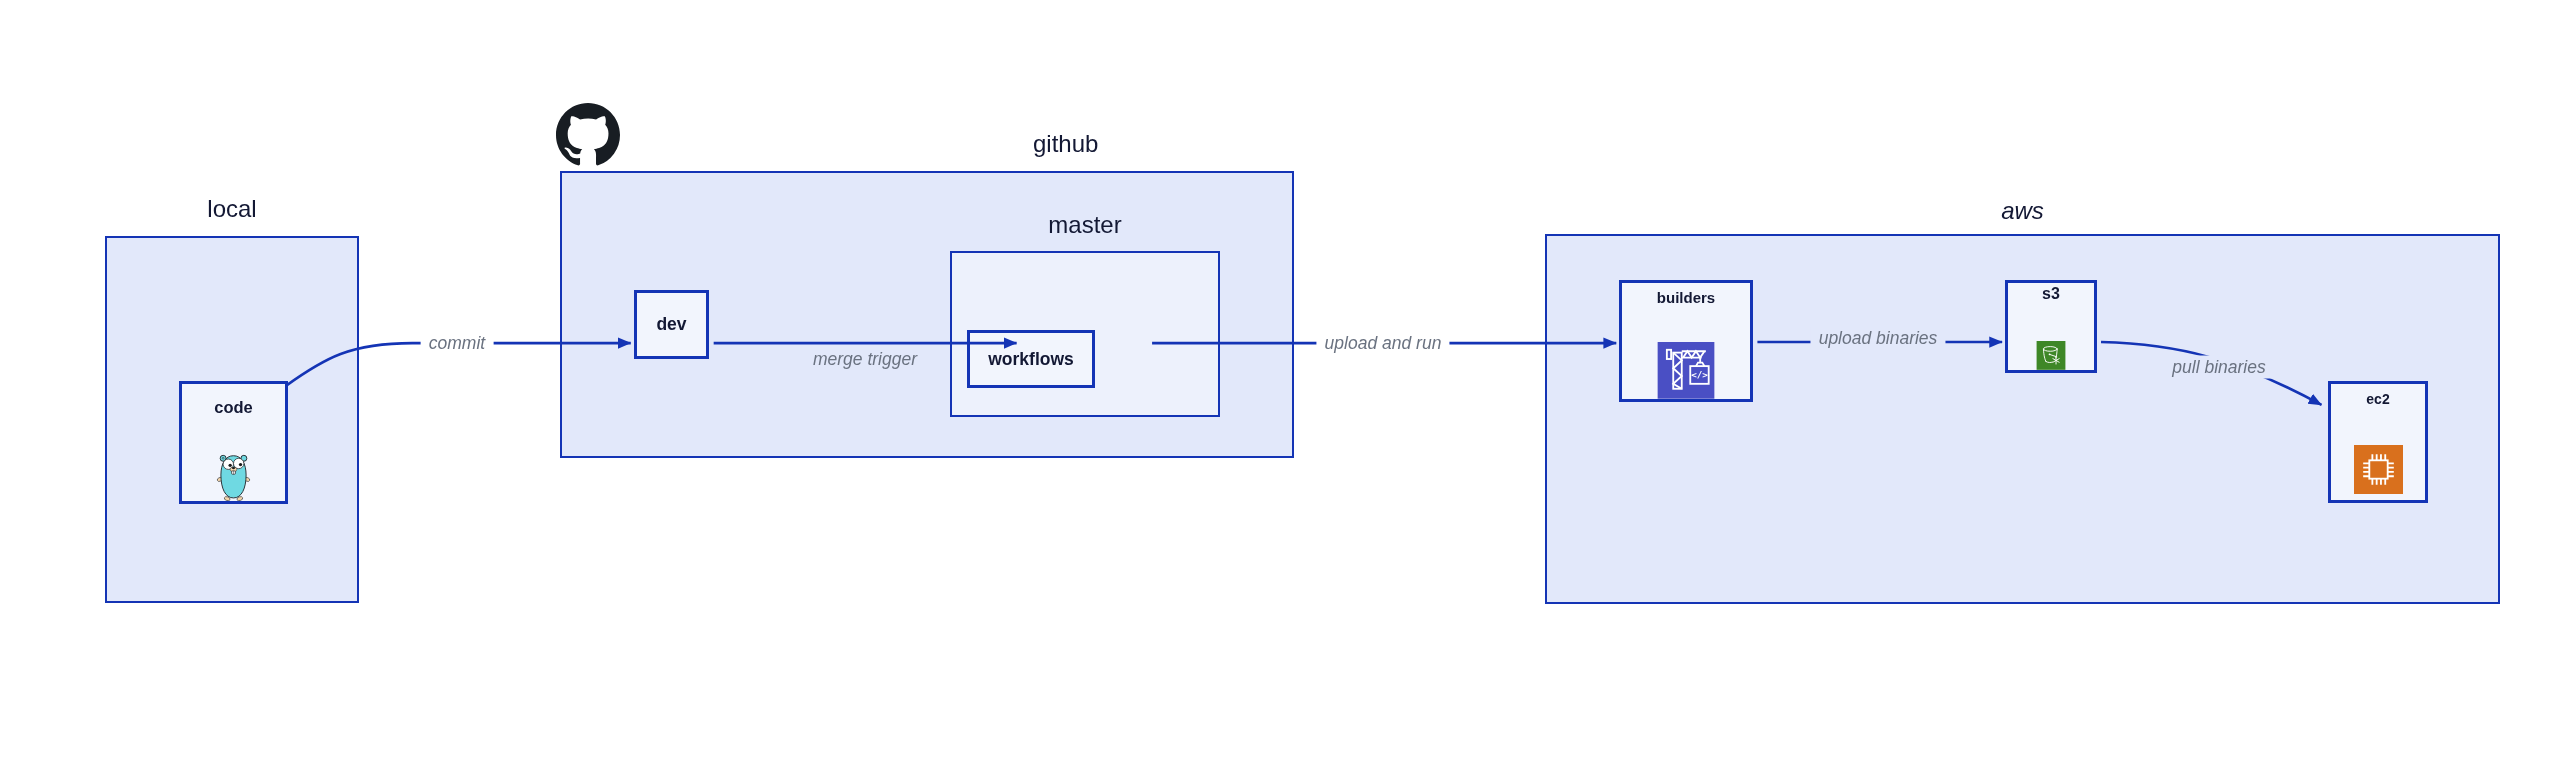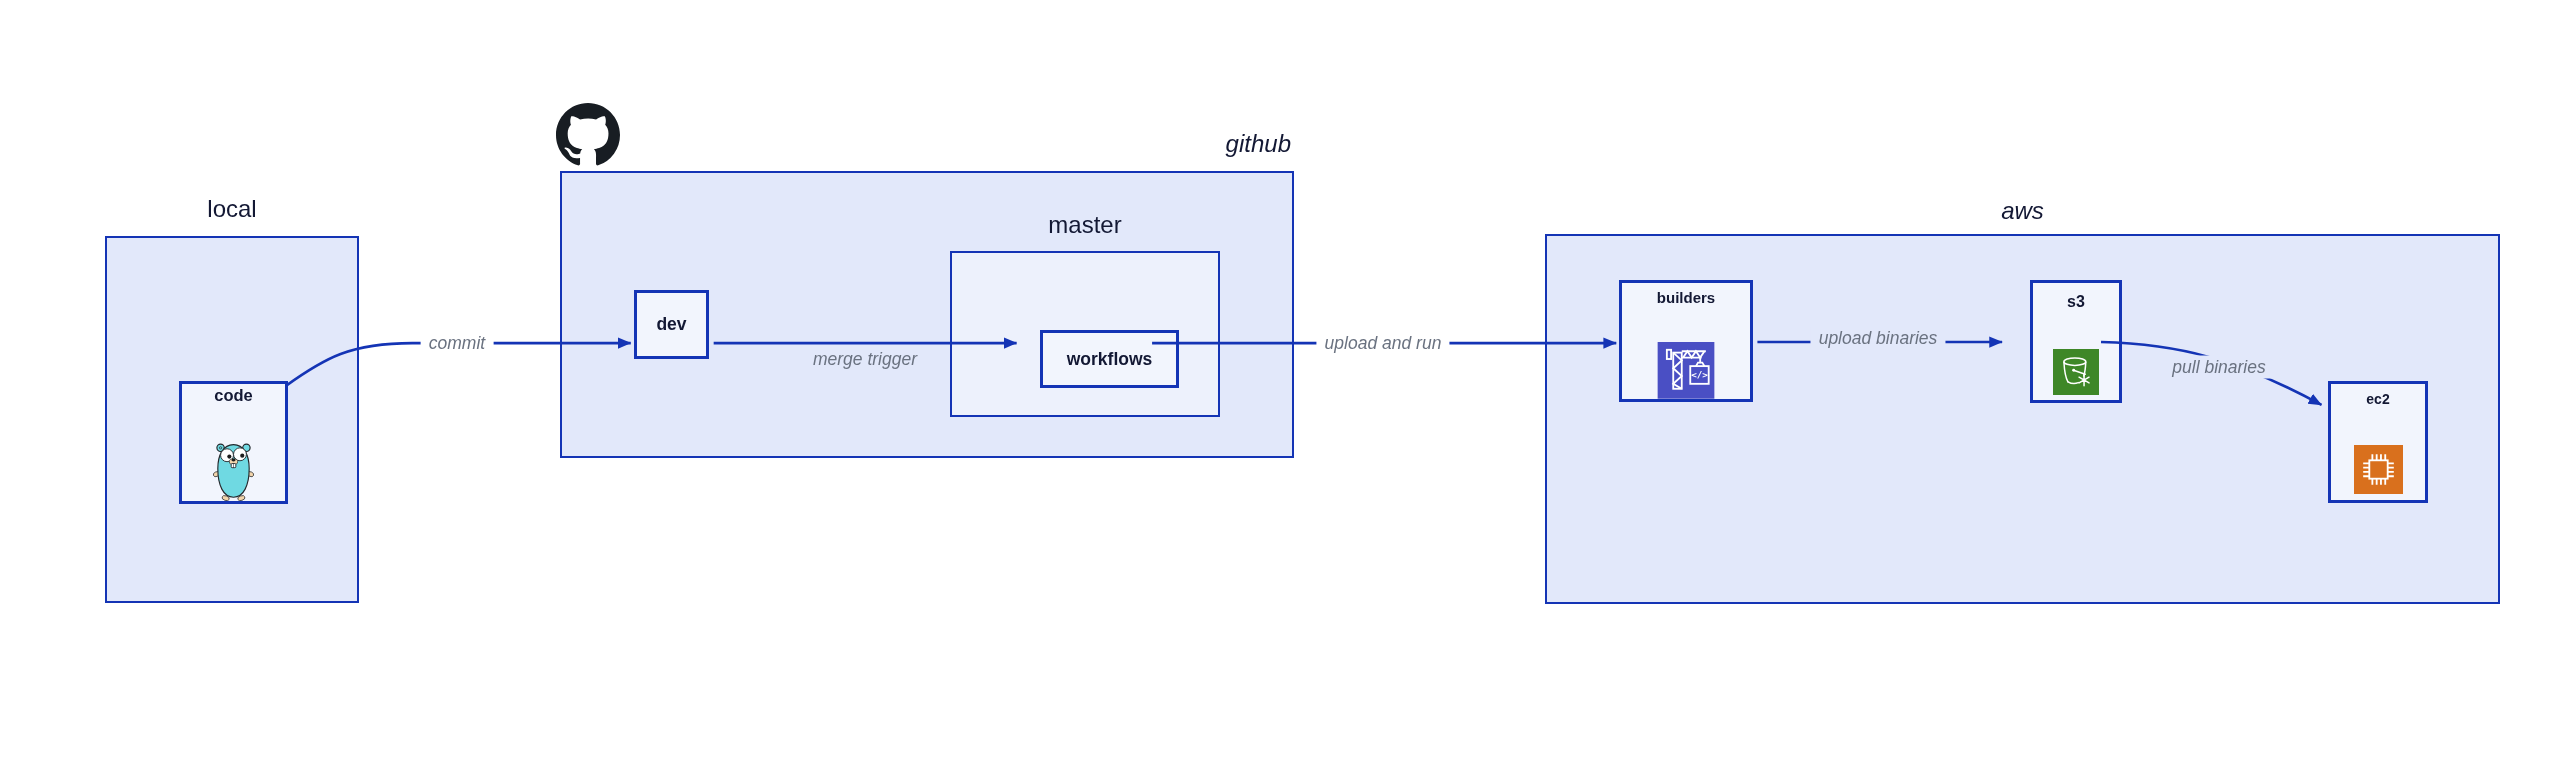--- a/index.html
+++ b/index.html
@@ -18,21 +18,21 @@
   }
   *{box-sizing:border-box;margin:0;padding:0;}
   html,body{background:#ffffff;}
   body{font-family:"Liberation Sans","DejaVu Sans",sans-serif;}
   .canvas{position:relative;width:2604px;height:781px;background:#ffffff;overflow:hidden;}
 
   .panel{position:absolute;background:var(--panel-fill);border:2.6px solid var(--accent-blue);}
   .subpanel{position:absolute;background:var(--subpanel-fill);border:2.6px solid var(--accent-blue);}
   .group-label{position:absolute;color:var(--text-navy);font-size:24px;line-height:1.1;}
   .center{text-align:center;}
-  .right{text-align:right;font-style:italic;}
+  .right{}
 
   .node{position:absolute;background:var(--node-fill);border:3.1px solid var(--accent-blue);
         display:flex;flex-direction:column;align-items:center;gap:32px;}
   .node-label{color:var(--text-navy);font-weight:bold;}
   .node.centered{justify-content:center;}
 
   .edges-svg{position:absolute;left:0;top:0;width:2604px;height:781px;z-index:4;pointer-events:none;}
   .edge{stroke:var(--accent-blue);stroke-width:5;fill:none;}
   .arrowhead{fill:var(--accent-blue);}
 
@@ -78,21 +78,21 @@
 
   <div class="group-label center" style="left:105px;top:196px;width:254px;">local</div>
   <div class="group-label right" style="left:1033px;top:131px;width:258px;">github</div>
   <div class="group-label center" style="left:950px;top:212px;width:270px;">master</div>
   <div class="group-label center" style="left:1545px;top:198px;width:955px;font-style:italic;">aws</div>
 
   <svg class="icon" style="position:absolute;left:556px;top:103px;z-index:3;" width="64" height="64" viewBox="0 0 16 16">
     <path class="oc-mark" fill-rule="evenodd" d="M8 0C3.58 0 0 3.58 0 8c0 3.54 2.29 6.53 5.47 7.59.4.07.55-.17.55-.38 0-.19-.01-.82-.01-1.49-2.01.37-2.53-.49-2.69-.94-.09-.23-.48-.94-.82-1.13-.28-.15-.68-.52-.01-.53.63-.01 1.08.58 1.23.82.72 1.21 1.87.87 2.33.66.07-.52.28-.87.51-1.07-1.78-.2-3.64-.89-3.64-3.95 0-.87.31-1.59.82-2.15-.08-.2-.36-1.02.08-2.12 0 0 .67-.21 2.2.82.64-.18 1.32-.27 2-.27s1.36.09 2 .27c1.53-1.04 2.2-.82 2.2-.82.44 1.1.16 1.92.08 2.12.51.56.82 1.27.82 2.15 0 3.07-1.87 3.75-3.65 3.95.29.25.54.73.54 1.48 0 1.07-.01 1.93-.01 2.2 0 .21.15.46.55.38A8.01 8.01 0 0 0 16 8c0-4.42-3.58-8-8-8z"></path>
   </svg>
 
-  <div class="node" style="left:179px;top:381px;width:109px;height:123px;padding-top:2px;">
+  <div class="node" style="left:179px;top:381px;width:109px;height:123px;padding-top:14px;">
     <div class="node-label" style="font-size:16.5px;">code</div>
     <svg class="icon" style="margin-top:3.1px;" width="47" height="63" viewBox="0 0 100 132">
       <ellipse class="gopher-tan" cx="13" cy="74" rx="7" ry="5" transform="rotate(-25 13 74)"></ellipse>
       <ellipse class="gopher-tan" cx="87" cy="74" rx="7" ry="5" transform="rotate(25 87 74)"></ellipse>
       <ellipse class="gopher-tan" cx="33" cy="126" rx="8" ry="5" transform="rotate(18 33 126)"></ellipse>
       <ellipse class="gopher-tan" cx="67" cy="126" rx="8" ry="5" transform="rotate(-18 67 126)"></ellipse>
       <circle class="gopher-body" cx="22" cy="17" r="8"></circle>
       <circle class="gopher-body" cx="78" cy="17" r="8"></circle>
       <circle cx="22" cy="17" r="2.5" fill="none" stroke="#24282c" stroke-width="1.5"></circle>
       <path class="gopher-body" d="M50 10 C28 10 16 32 16 62 C16 98 28 124 50 124 C72 124 84 98 84 62 C84 32 72 10 50 10 Z"></path>
@@ -104,41 +104,41 @@
       <ellipse class="gopher-dark" cx="50" cy="43.5" rx="4.5" ry="3"></ellipse>
       <rect class="gopher-white" x="45" y="51" width="10" height="9" rx="2"></rect>
       <line x1="50" y1="51" x2="50" y2="60" stroke="#24282c" stroke-width="1.2"></line>
     </svg>
   </div>
 
   <div class="node centered" style="left:634px;top:290px;width:75px;height:69px;">
     <div class="node-label" style="font-size:17.5px;">dev</div>
   </div>
 
-  <div class="node centered" style="left:1040px;top:330px;width:139px;height:58px;">
+  <div class="node centered" style="left:967px;top:330px;width:128px;height:58px;">
     <div class="node-label" style="font-size:17.5px;">workflows</div>
   </div>
 
   <div class="node" style="left:1619px;top:280px;width:134px;height:122px;padding-top:6.2px;">
     <div class="node-label" style="font-size:15px;">builders</div>
     <svg class="icon" style="margin-top:4.1px;" width="62" height="62" viewBox="0 0 80 80">
       <rect class="cb-bg" width="80" height="80"></rect>
       <rect class="cb-line" x="13" y="11" width="6" height="13"></rect>
       <rect class="cb-line" x="22" y="15" width="12" height="51"></rect>
       <path class="cb-line" d="M22 15 L34 26 L22 37 L34 48 L22 59 L34 66"></path>
       <path class="cb-line" d="M34 13 H68 M34 22 H62"></path>
       <path class="cb-line" d="M36 22 L42 13 L48 22 L54 13 L60 22 L66 13"></path>
       <path class="cb-line" d="M60 22 V30"></path>
       <path class="cb-line" d="M54 34 L57 29 H63 L66 34"></path>
       <rect class="cb-fillbox" x="46" y="34" width="26" height="25"></rect>
       <text class="cb-glyph" x="59" y="51" text-anchor="middle">&lt;/&gt;</text>
     </svg>
   </div>
 
-  <div class="node" style="left:2005px;top:280px;width:92px;height:123px;padding-top:10px;margin-left:25px;">
+  <div class="node" style="left:2005px;top:280px;width:92px;height:93px;padding-top:2px;">
     <div class="node-label" style="font-size:16px;">s3</div>
     <svg class="icon" style="margin-top:6.2px;" width="46" height="46" viewBox="0 0 80 80">
       <rect class="s3-bg" width="80" height="80"></rect>
       <ellipse class="s3-line" cx="38" cy="22" rx="19" ry="6.5"></ellipse>
       <path class="s3-line" d="M19 23 C20 40 23 52 26 57"></path>
       <path class="s3-line" d="M57 23 C56.5 33 55.5 41 53.5 47"></path>
       <path class="s3-line" d="M26 57 C32 60.5 39 60.5 44 58.5"></path>
       <circle class="s3-dot" cx="36" cy="37" r="2.6"></circle>
       <path class="s3-line" d="M37 37.5 L56 44"></path>
       <path class="s3-line" d="M54 44 V64 M45.3 49 L62.7 59 M45.3 59 L62.7 49"></path>

